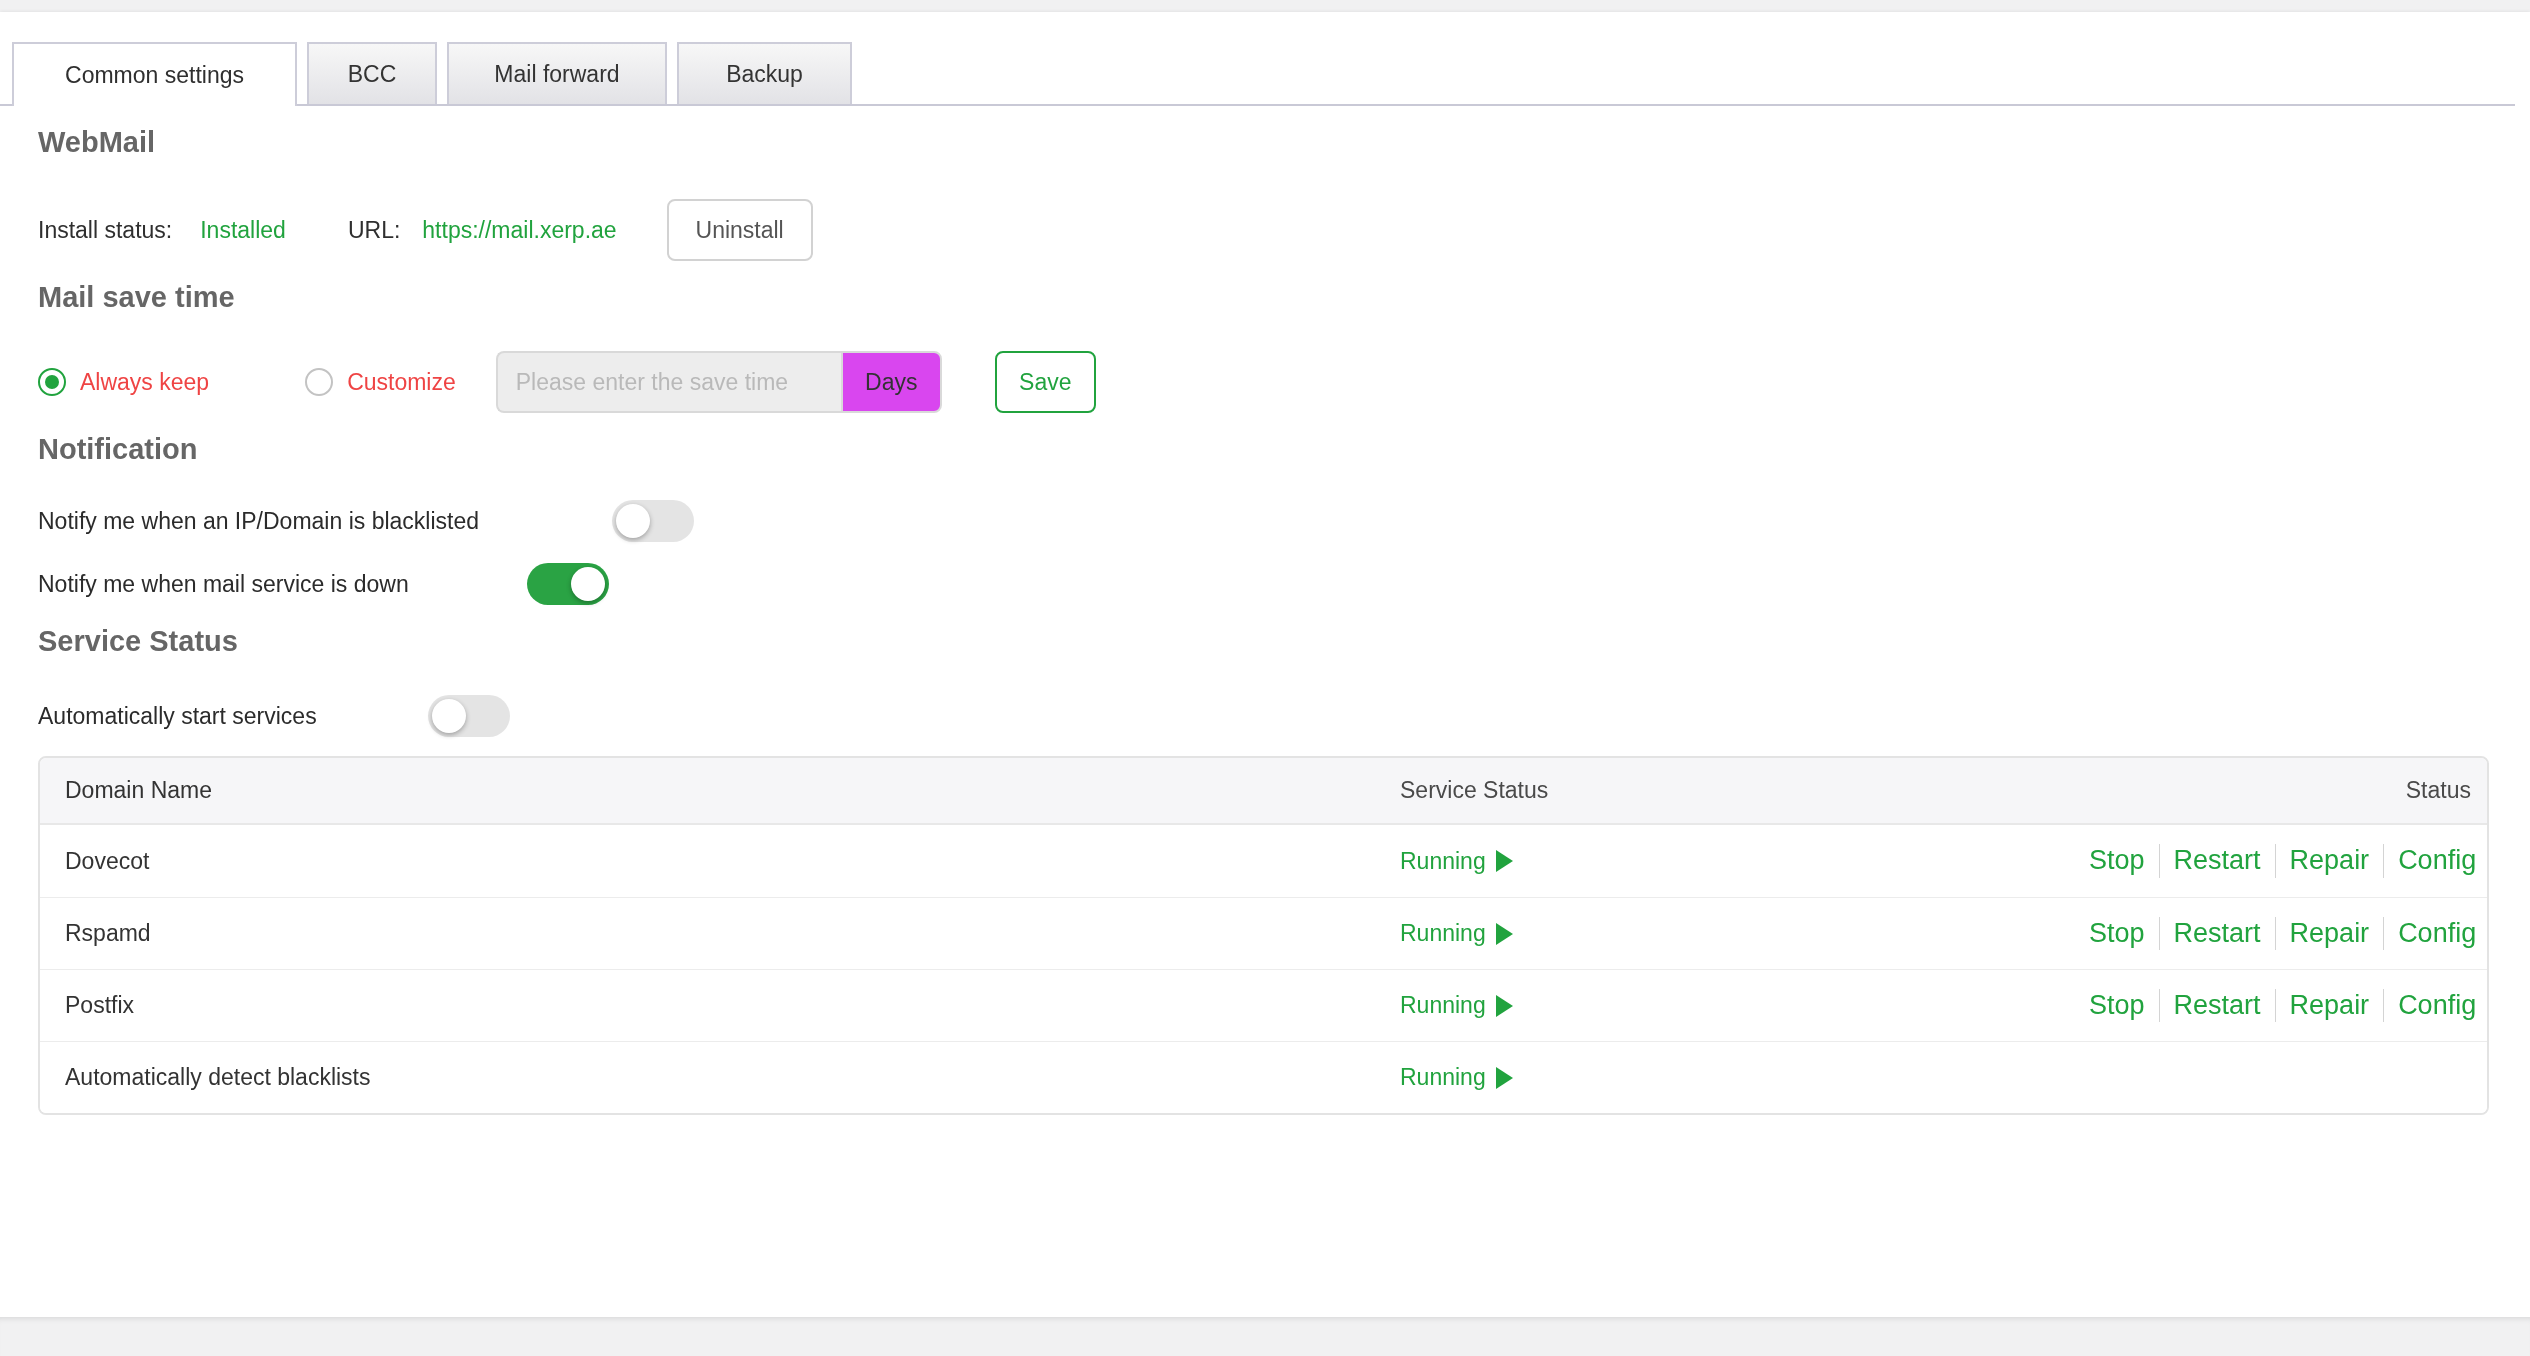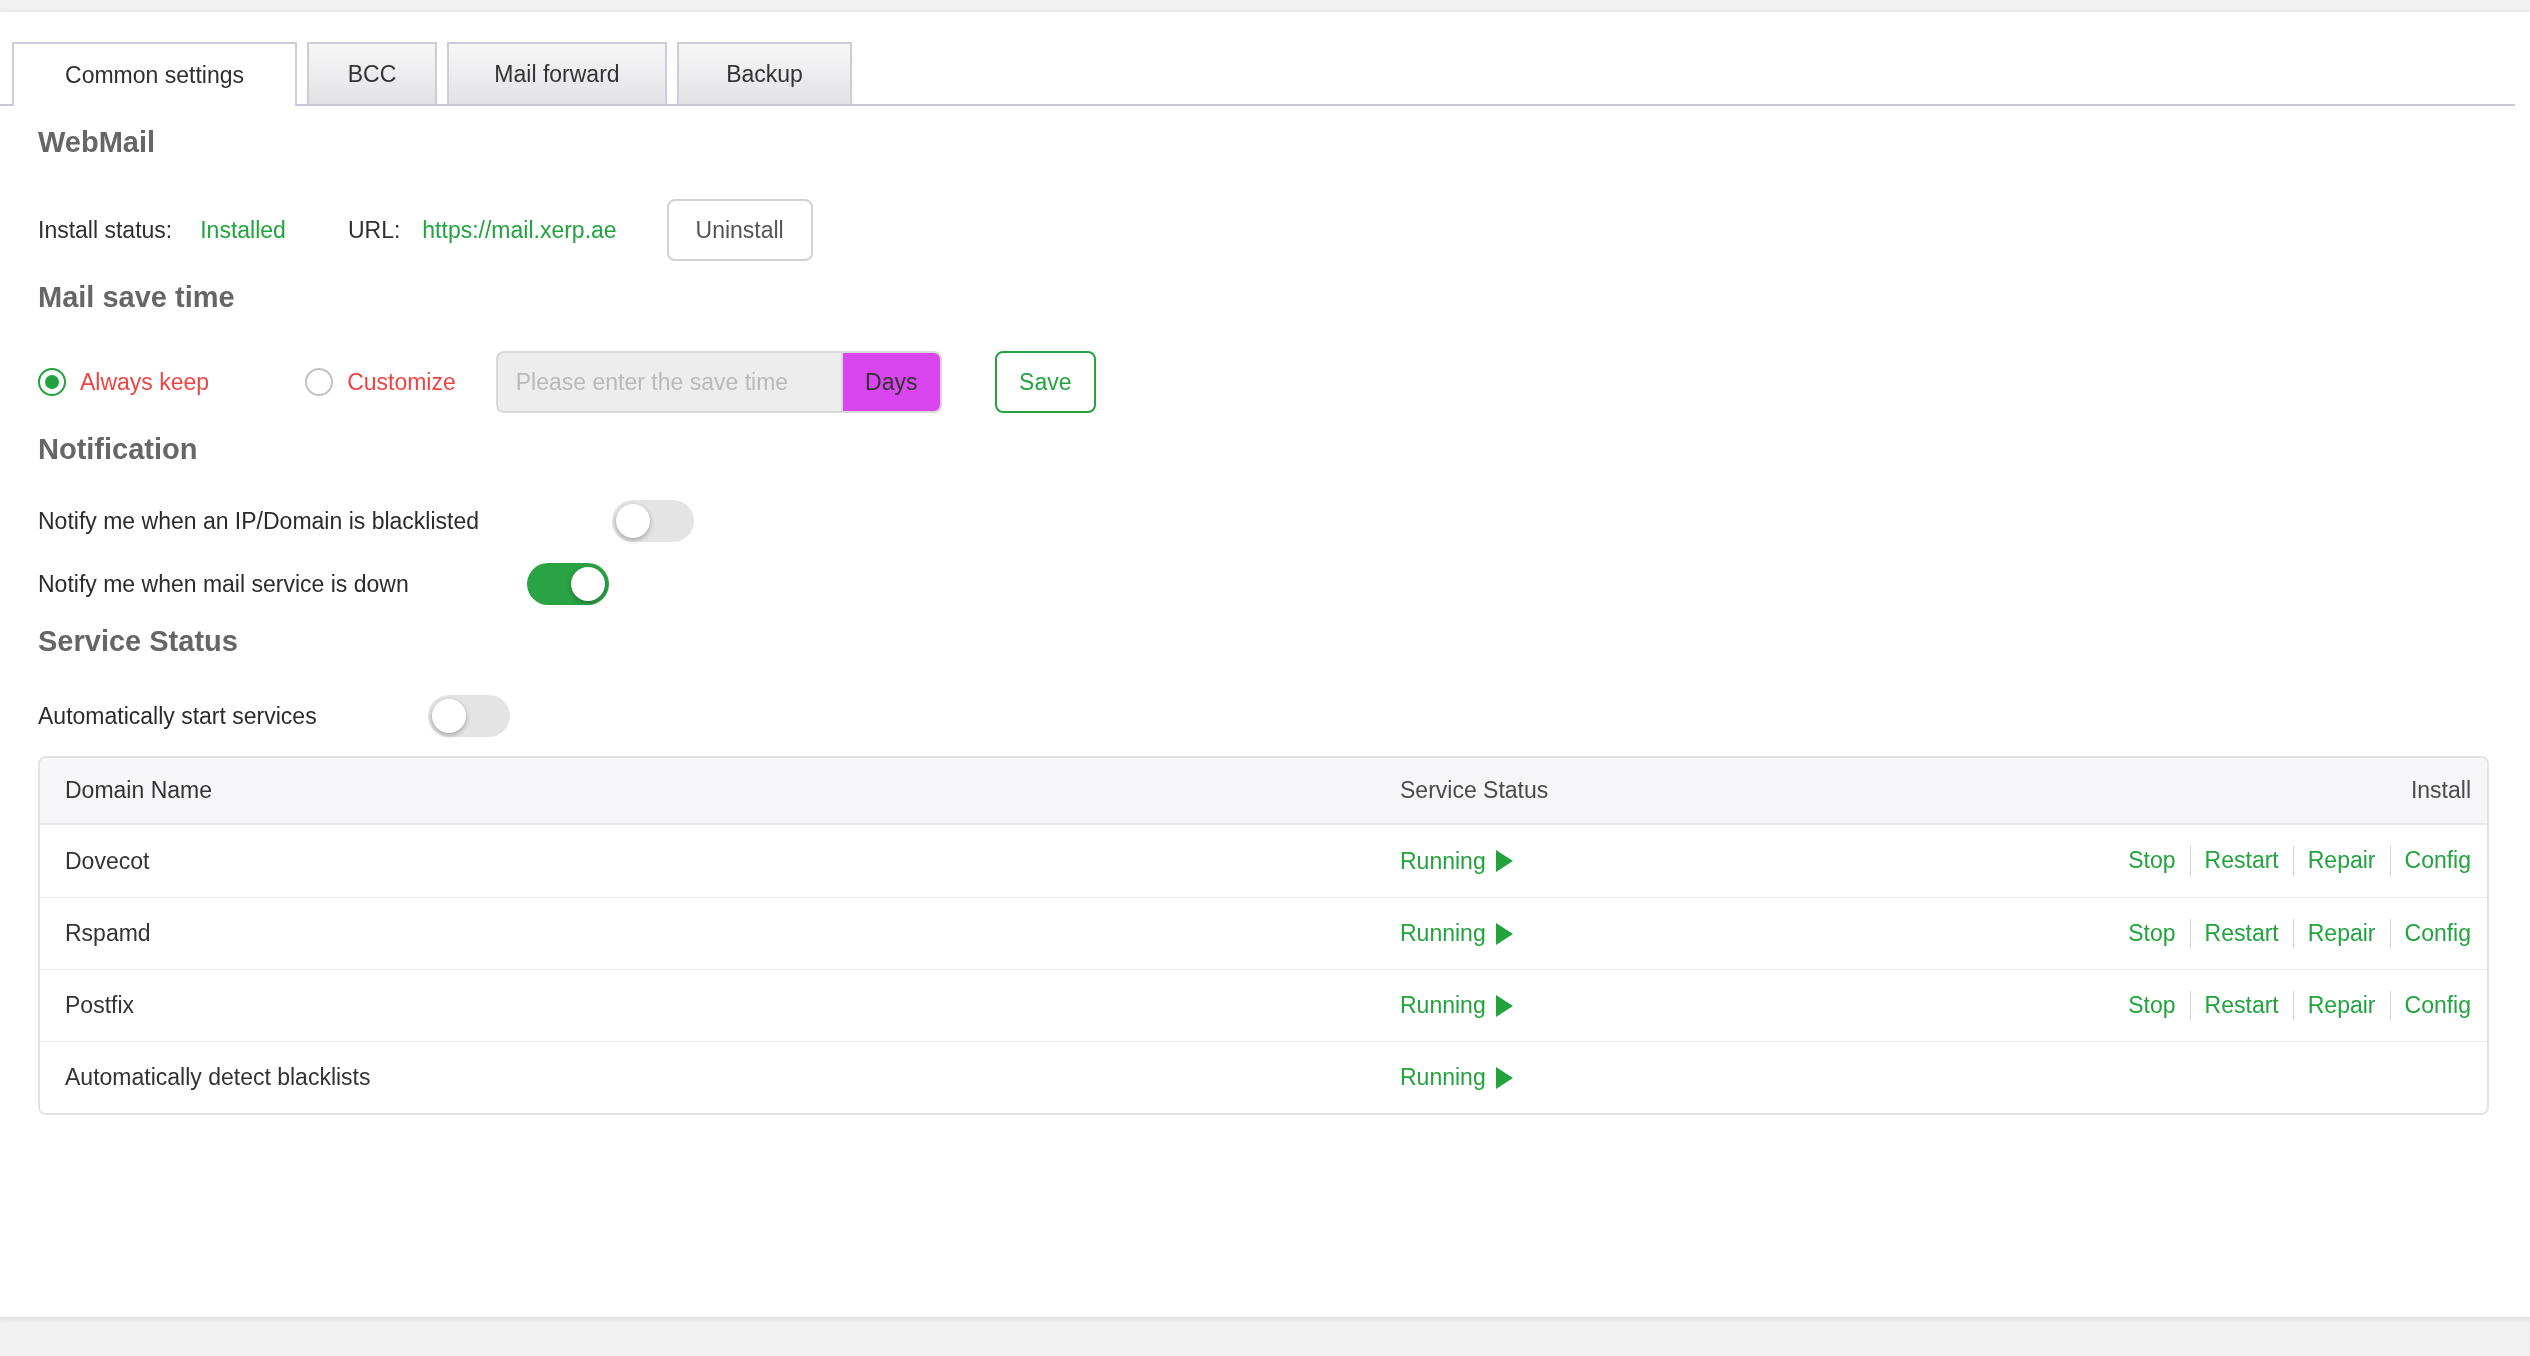--- a/index.html
+++ b/index.html
@@ -202,21 +202,21 @@
   .play-icon {
     display: inline-block;
     width: 0; height: 0;
     border-left: 17px solid #21a33e;
     border-top: 11px solid transparent;
     border-bottom: 11px solid transparent;
     margin-left: 10px;
   }
   .op-link {
     padding: 2px 14px;
-    font-size: 23px;
+    font-size: 27px;
     color: #21a33e;
     text-decoration: none;
     cursor: pointer;
     line-height: 1.1;
     text-align: right;
   }
   .op-link + .op-link { border-left: 1px solid #d4d4d4; }
   .op-link:last-child { padding-right: 0; }
 
   .footer-strip {
@@ -297,21 +297,21 @@
       <span class="toggle-label-auto">Automatically start services</span>
       <span class="toggle">
         <span class="knob"></span>
       </span>
     </div>
 
     <div class="svc-table">
       <div class="svc-row svc-head">
         <div class="cell-name">Domain Name</div>
         <div class="cell-status">Service Status</div>
-        <div class="cell-op">Install</div>
+        <div class="cell-op">Status</div>
       </div>
 
       <div class="svc-row svc-body">
         <div class="cell-name">Dovecot</div>
         <div class="cell-status">
           <span class="green-text">Running</span>
           <span class="play-icon"></span>
         </div>
         <div class="cell-op">
           <a class="op-link">Stop</a>

